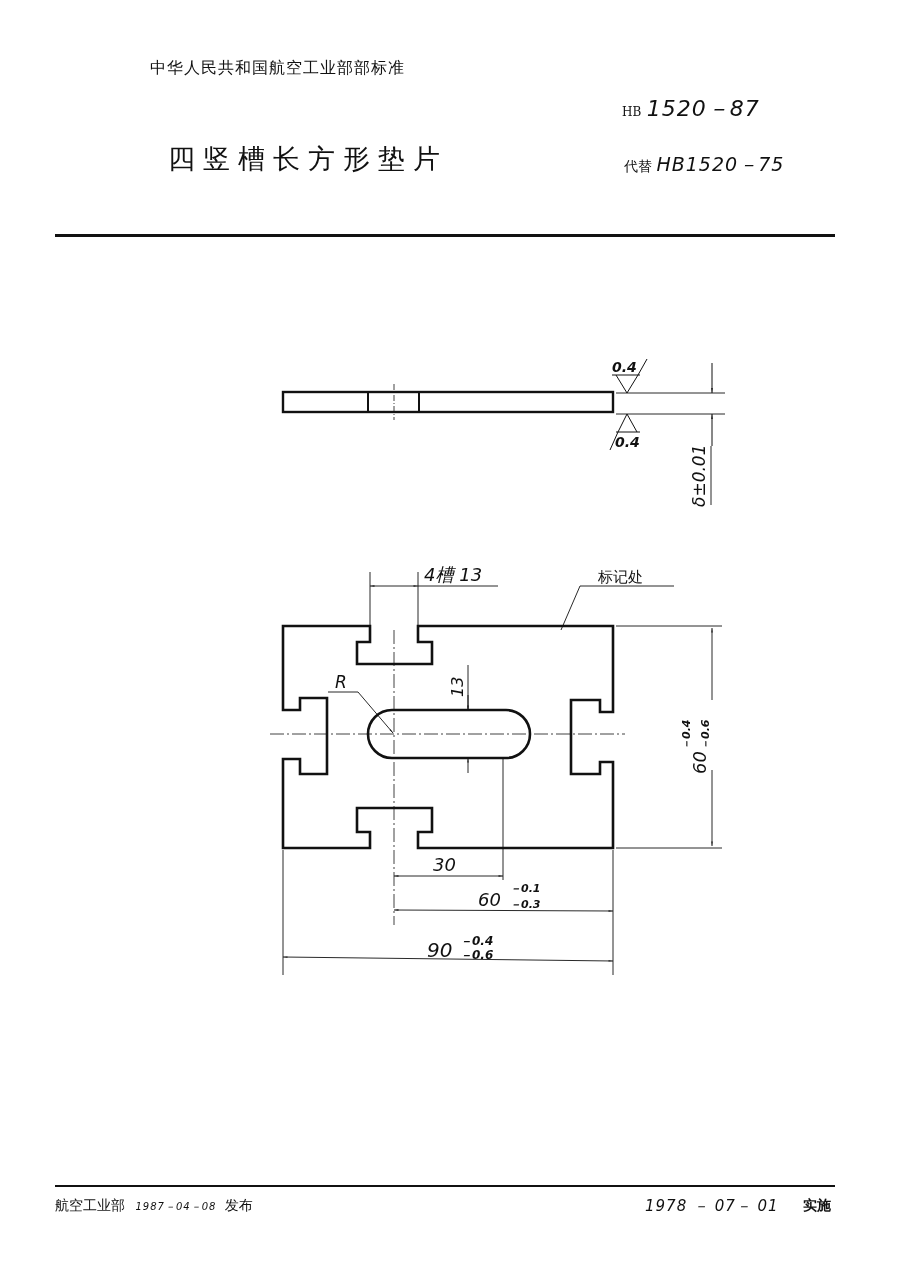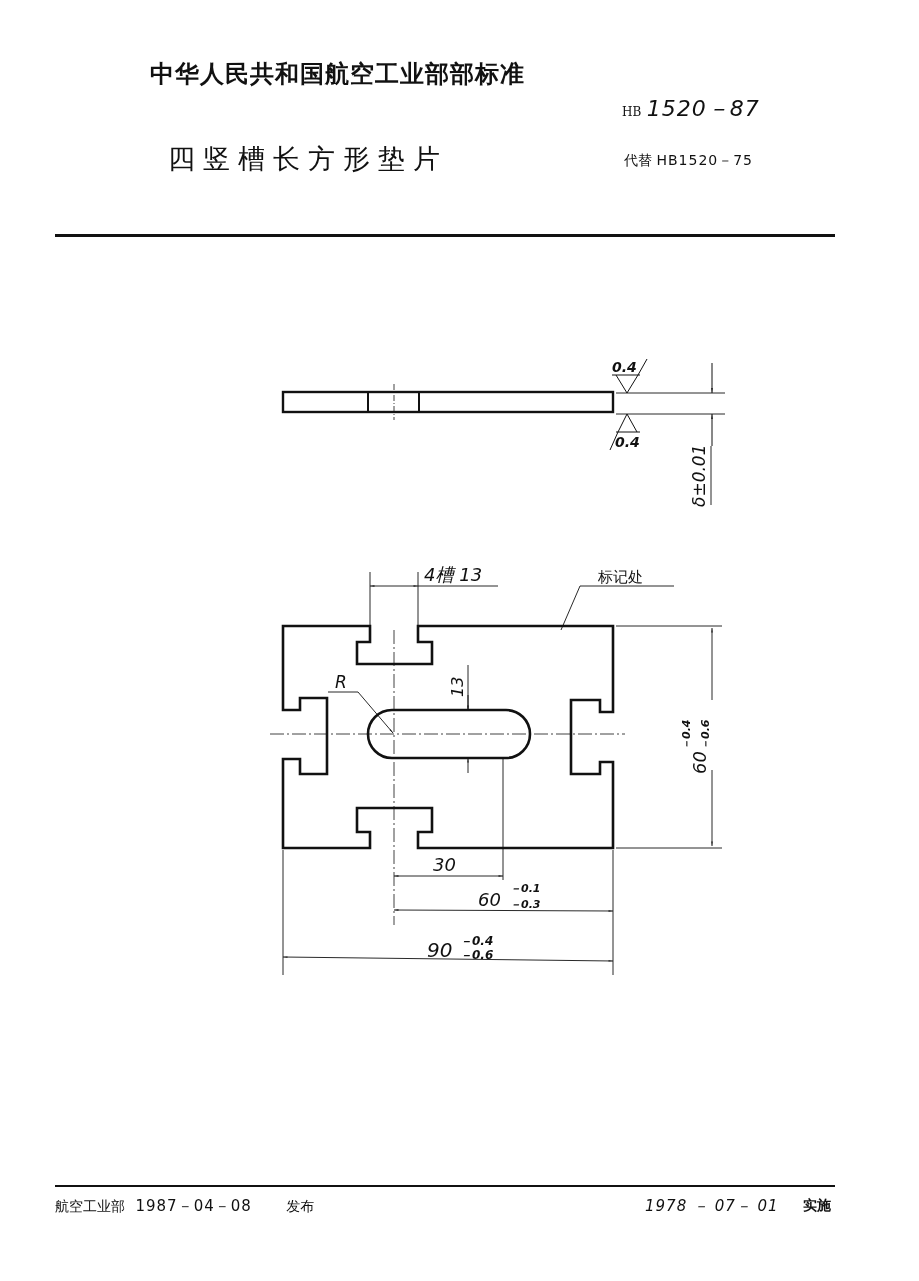--- a/index.html
+++ b/index.html
@@ -1,28 +1,28 @@
 <!DOCTYPE html>
 <html><head>
 <meta charset="utf-8">
 <style>
   html, body { margin:0; padding:0; background:#ffffff; }
   body { width:919px; height:1281px; position:relative; overflow:hidden; font-family:"DejaVu Sans", sans-serif; color:#111; }
   .abs { position:absolute; white-space:nowrap; }
-  .org { left:150px; top:58px; font-size:24px; font-weight:bold; letter-spacing:1px; }
+  .org { left:150px; top:58px; font-size:16px; font-weight:normal; letter-spacing:1px; }
   .stdno { left:622px; top:94px; font-size:17px; }
   .stdno .hb { font-family:"DejaVu Serif", serif; font-size:12px; }
   .stdno .num { font-style:italic; font-size:22px; letter-spacing:1px; }
   .title { left:168px; top:141px; font-family:"DejaVu Serif", serif; font-size:27px; letter-spacing:8px;text-align:right; }
   .replace { left:624px; top:152px; font-size:14px; }
-  .replace .num { font-size:14px; letter-spacing:1px; }
+  .replace .num { font-style:italic; font-size:19px; letter-spacing:1px; }
   .rule-top { left:55px; top:234px; width:780px; height:3px; background:#111; }
   .rule-bottom { left:55px; top:1185px; width:780px; height:2px; background:#111; }
   .footer-left { left:55px; top:1197px; font-size:14px; }
-  .footer-left .date { font-size:15px; margin:0 30px 0 6px; letter-spacing:1px; }
+  .footer-left .date { font-style:italic; font-size:10px; margin:0 4px 0 6px; letter-spacing:1px; }
   .footer-right-date { left:645px; top:1197px; font-size:15px; font-style:italic; letter-spacing:1px; }
   .footer-right-label { left:803px; top:1197px; font-size:14px; font-weight:bold; }
   svg.drawing { position:absolute; left:0; top:0; }
   .dimtxt { font-family:"DejaVu Sans", sans-serif; font-style:italic; fill:#111; }
 </style>
 </head>
 <body>
 
 <div class="abs org">中华人民共和国航空工业部部标准</div>
 <div class="abs stdno">

